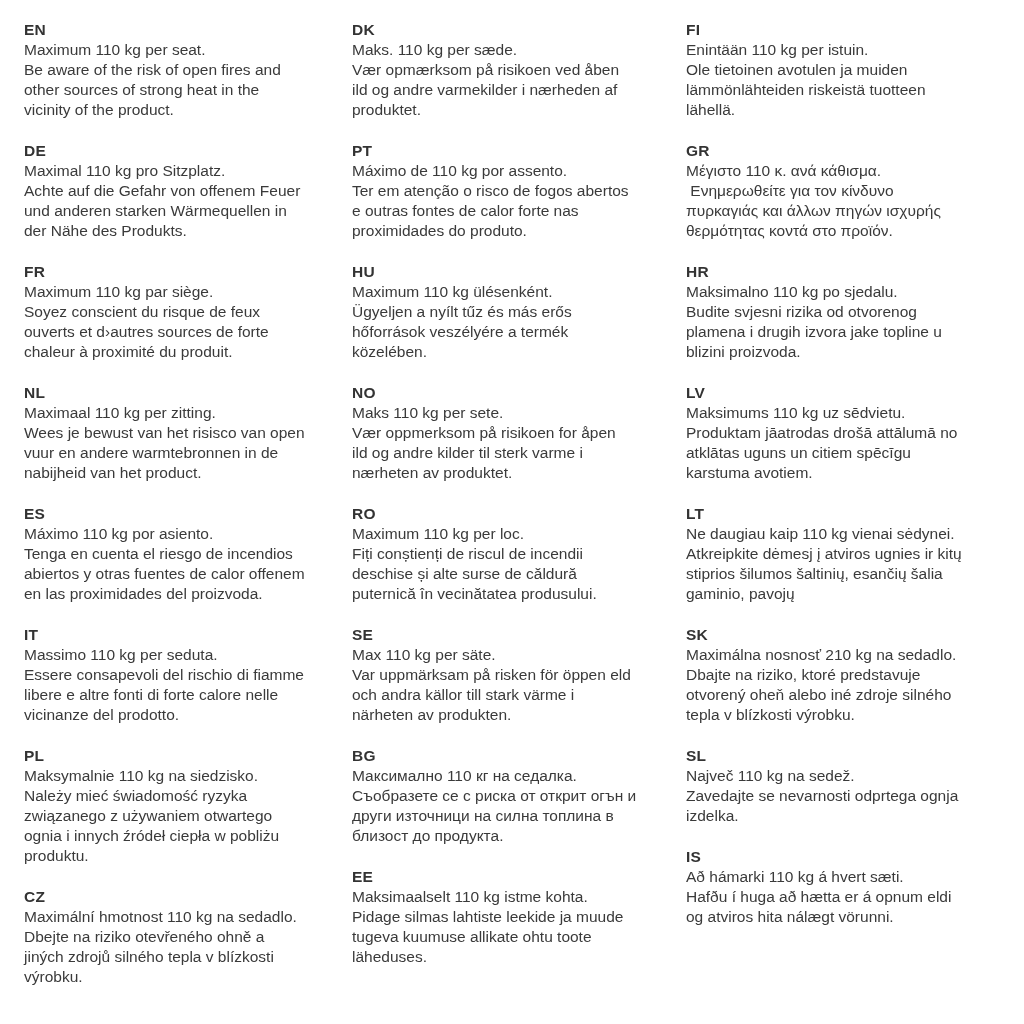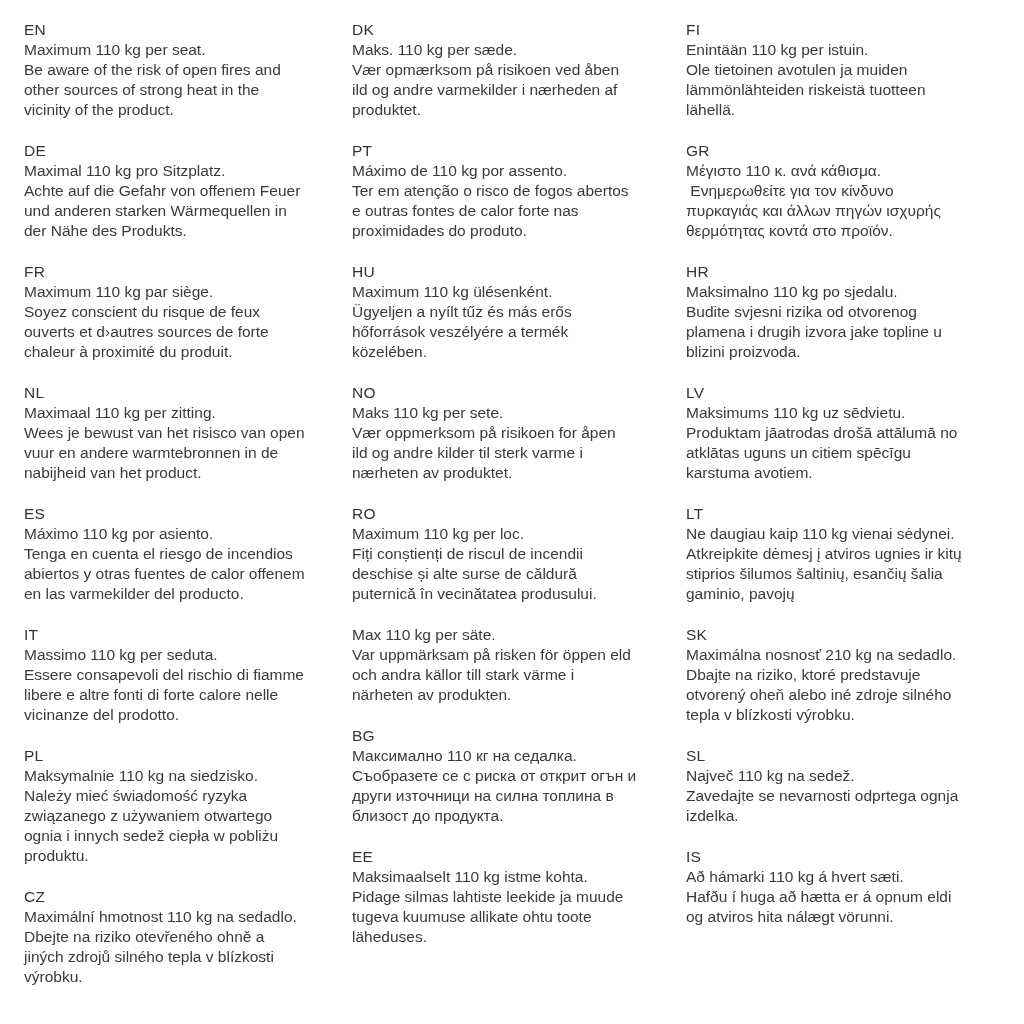--- a/index.html
+++ b/index.html
@@ -24,21 +24,21 @@
   .column {
     display: block;
   }
   .block {
     margin: 0 0 21px 0;
   }
   .block h2 {
     margin: 0;
     font-size: 15.5px;
     line-height: 20px;
-    font-weight: normal;
+    font-weight: bold;
     color: #333333;
     letter-spacing: 0.2px;
   }
   .block p {
     margin: 0;
     font-size: 15.5px;
     line-height: 20px;
     white-space: pre;
     color: #3a3a3a;
   }
@@ -75,35 +75,35 @@
           <p>Maximaal 110 kg per zitting.</p>
           <p>Wees je bewust van het risisco van open</p>
           <p>vuur en andere warmtebronnen in de</p>
           <p>nabijheid van het product.</p>
         </section>
         <section class="block">
           <h2>ES</h2>
           <p>Máximo 110 kg por asiento.</p>
           <p>Tenga en cuenta el riesgo de incendios</p>
           <p>abiertos y otras fuentes de calor offenem</p>
-          <p>en las varmekilder del producto.</p>
+          <p>en las proximidades del proizvoda.</p>
         </section>
         <section class="block">
           <h2>IT</h2>
           <p>Massimo 110 kg per seduta.</p>
           <p>Essere consapevoli del rischio di fiamme</p>
           <p>libere e altre fonti di forte calore nelle</p>
           <p>vicinanze del prodotto.</p>
         </section>
         <section class="block">
           <h2>PL</h2>
           <p>Maksymalnie 110 kg na siedzisko.</p>
           <p>Należy mieć świadomość ryzyka</p>
           <p>związanego z używaniem otwartego</p>
-          <p>ognia i innych sedež ciepła w pobliżu</p>
+          <p>ognia i innych źródeł ciepła w pobliżu</p>
           <p>produktu.</p>
         </section>
         <section class="block">
           <h2>CZ</h2>
           <p>Maximální hmotnost 110 kg na sedadlo.</p>
           <p>Dbejte na riziko otevřeného ohně a</p>
           <p>jiných zdrojů silného tepla v blízkosti</p>
           <p>výrobku.</p>
         </section>
       </div>
@@ -137,20 +137,21 @@
           <p>nærheten av produktet.</p>
         </section>
         <section class="block">
           <h2>RO</h2>
           <p>Maximum 110 kg per loc.</p>
           <p>Fiți conștienți de riscul de incendii</p>
           <p>deschise și alte surse de căldură</p>
           <p>puternică în vecinătatea produsului.</p>
         </section>
         <section class="block">
+          <h2>SE</h2>
           <p>Max 110 kg per säte.</p>
           <p>Var uppmärksam på risken för öppen eld</p>
           <p>och andra källor till stark värme i</p>
           <p>närheten av produkten.</p>
         </section>
         <section class="block">
           <h2>BG</h2>
           <p>Максимално 110 кг на седалка.</p>
           <p>Съобразете се с риска от открит огън и</p>
           <p>други източници на силна топлина в</p>

